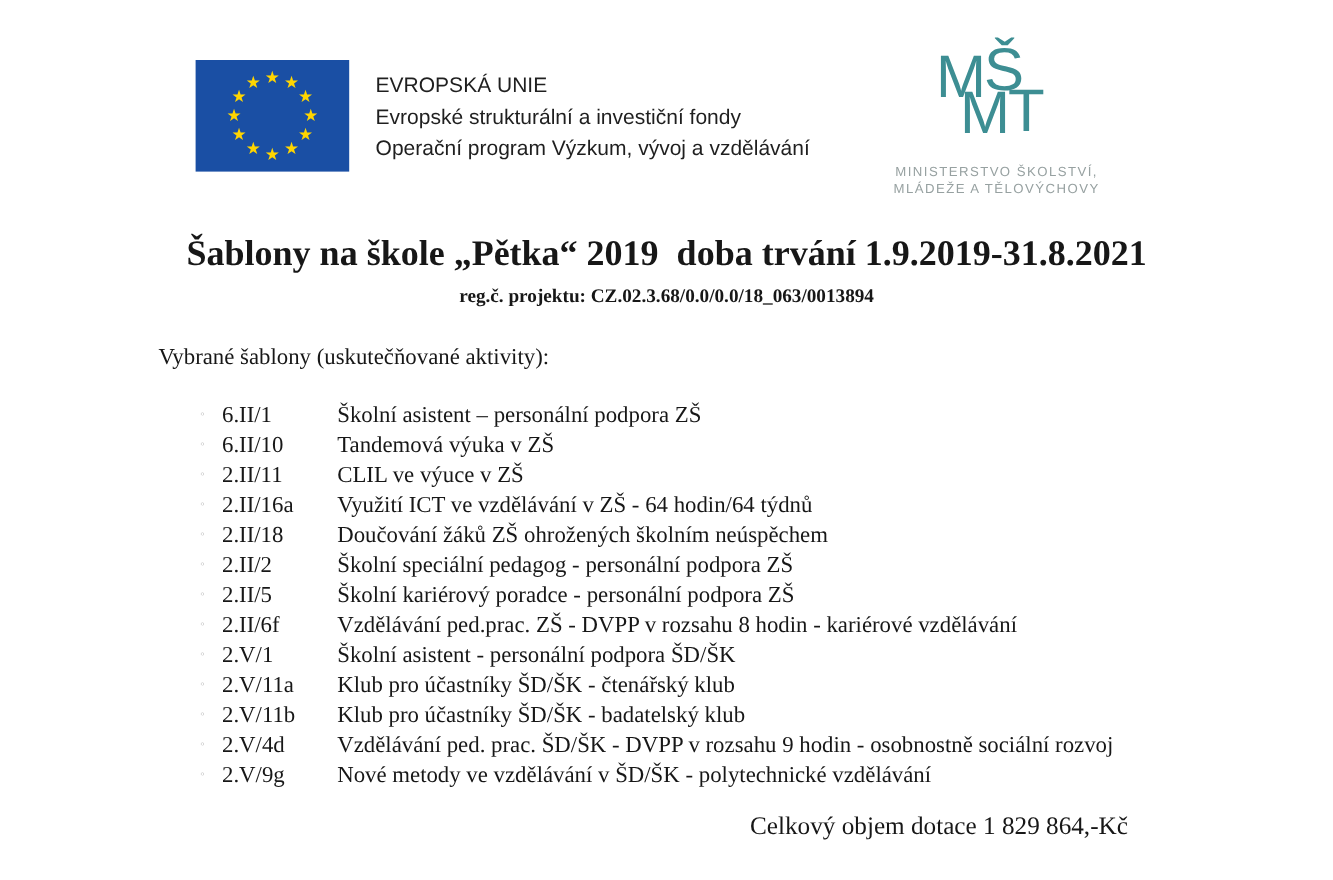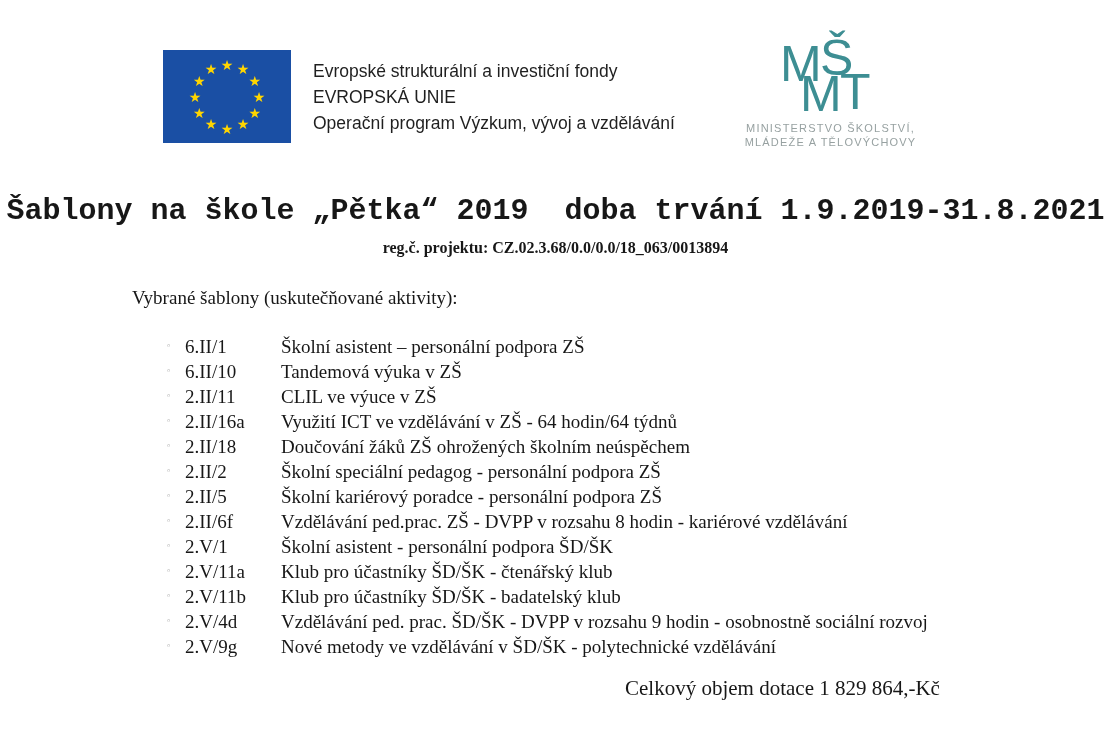--- a/index.html
+++ b/index.html
@@ -45,32 +45,31 @@
     color:var(--msmt-teal);
   }
   .msmt-monogram span{
     position:absolute;font-size:50px;line-height:1;font-weight:400;
   }
   .msmt-monogram .l1{left:2px;top:-6px;}
   .msmt-monogram .l2{left:42px;top:-12px;}
   .msmt-monogram .l3{left:22px;top:24px;}
   .msmt-monogram .l4{left:62px;top:22px;}
   .msmt-caption{
-    margin-top:4px;
+    margin-top:20px;
     font-family:"Liberation Sans","DejaVu Sans",sans-serif;
     color:var(--msmt-gray);
     font-size:11px;line-height:14px;letter-spacing:1.2px;
     white-space:nowrap;
   }
   
   .title{
     position:absolute;left:0;top:193px;width:1111px;
     text-align:center;font-weight:bold;font-size:30px;line-height:37px;
     white-space:pre-wrap;
-    font-family:Liberation Mono, monospace;
   }
   .subtitle{
     position:absolute;left:0;top:235px;width:1111px;
     text-align:center;font-weight:bold;font-size:16px;line-height:25px;
   }
   .intro{
     position:absolute;left:132px;top:286px;
     font-size:19px;line-height:24px;
   }
   
@@ -107,22 +106,22 @@
     <span class="star" style="left: 91.7128px; top: 62.5px;">★</span>
     <span class="star" style="left: 80px; top: 74.2128px;">★</span>
     <span class="star" style="left: 64px; top: 78.5px;">★</span>
     <span class="star" style="left: 48px; top: 74.2128px;">★</span>
     <span class="star" style="left: 36.2872px; top: 62.5px;">★</span>
     <span class="star" style="left: 32px; top: 46.5px;">★</span>
     <span class="star" style="left: 36.2872px; top: 30.5px;">★</span>
     <span class="star" style="left: 48px; top: 18.7872px;">★</span>
   </div>
 <div class="eu-text">
+  <div>EVROPSKÁ UNIE</div>
   <div>Evropské strukturální a investiční fondy</div>
-  <div>EVROPSKÁ UNIE</div>
   <div>Operační program Výzkum, vývoj a vzdělávání</div>
 </div>
 
 <div class="msmt">
   <div class="msmt-monogram">
     <span class="l1">M</span>
     <span class="l2">Š</span>
     <span class="l3">M</span>
     <span class="l4">T</span>
   </div>

